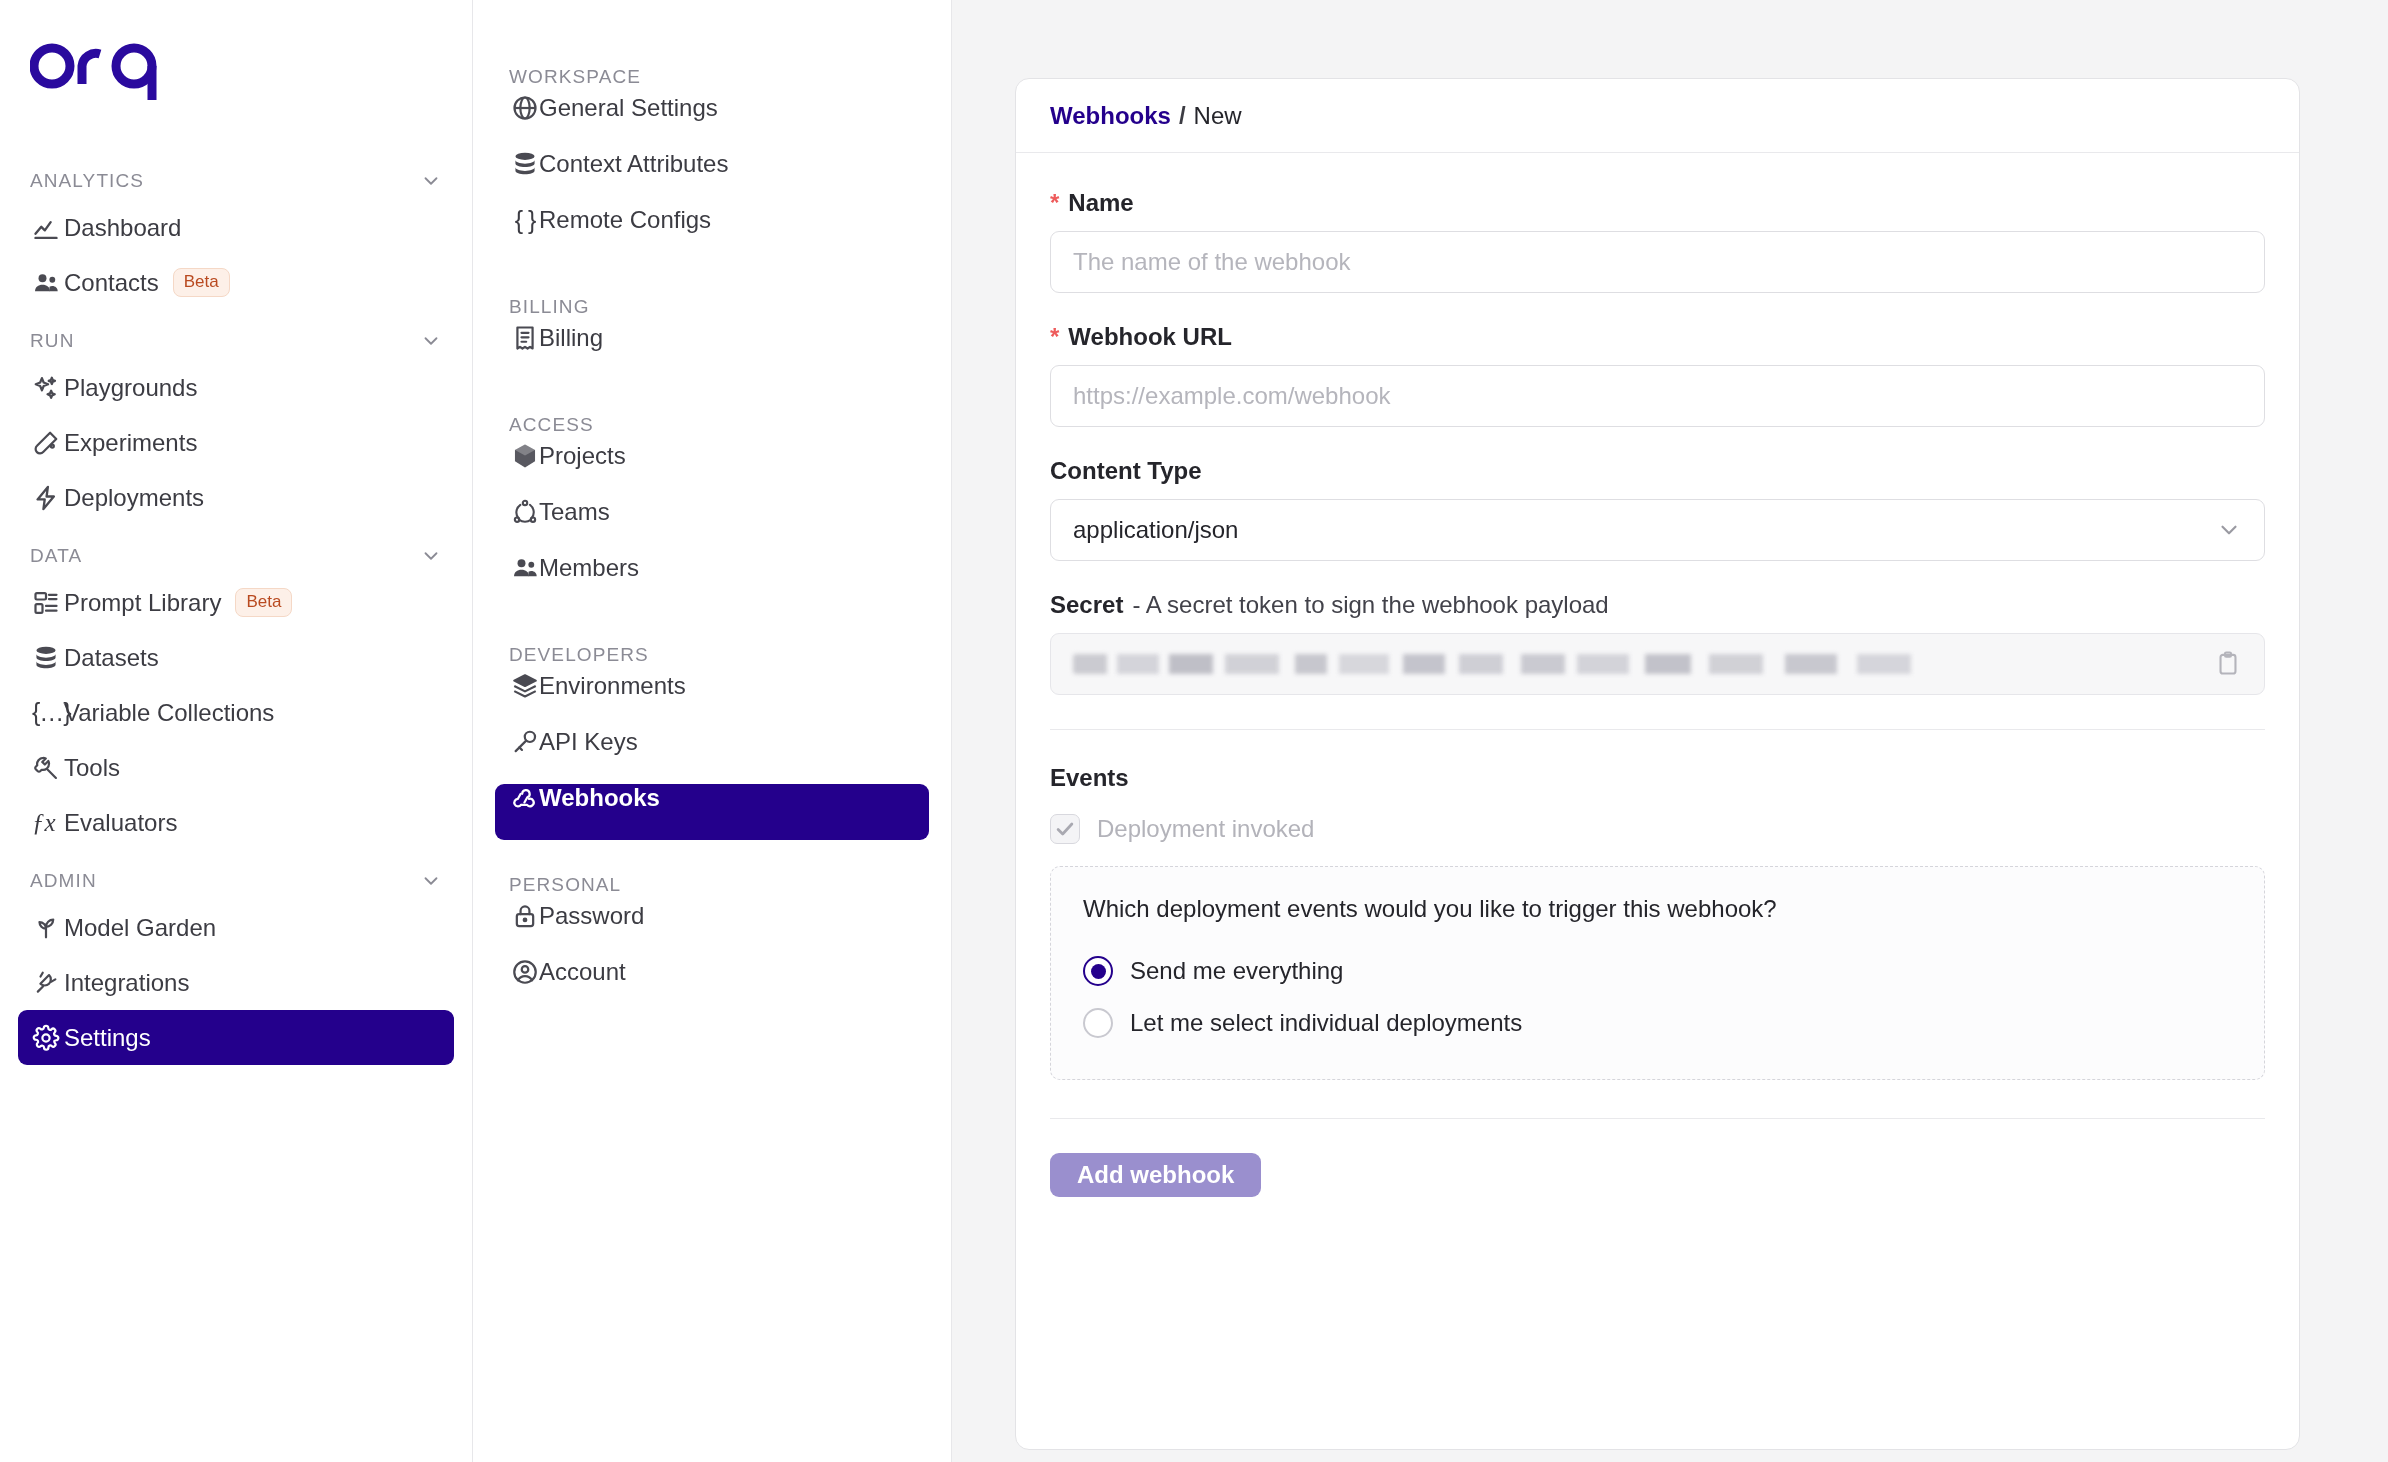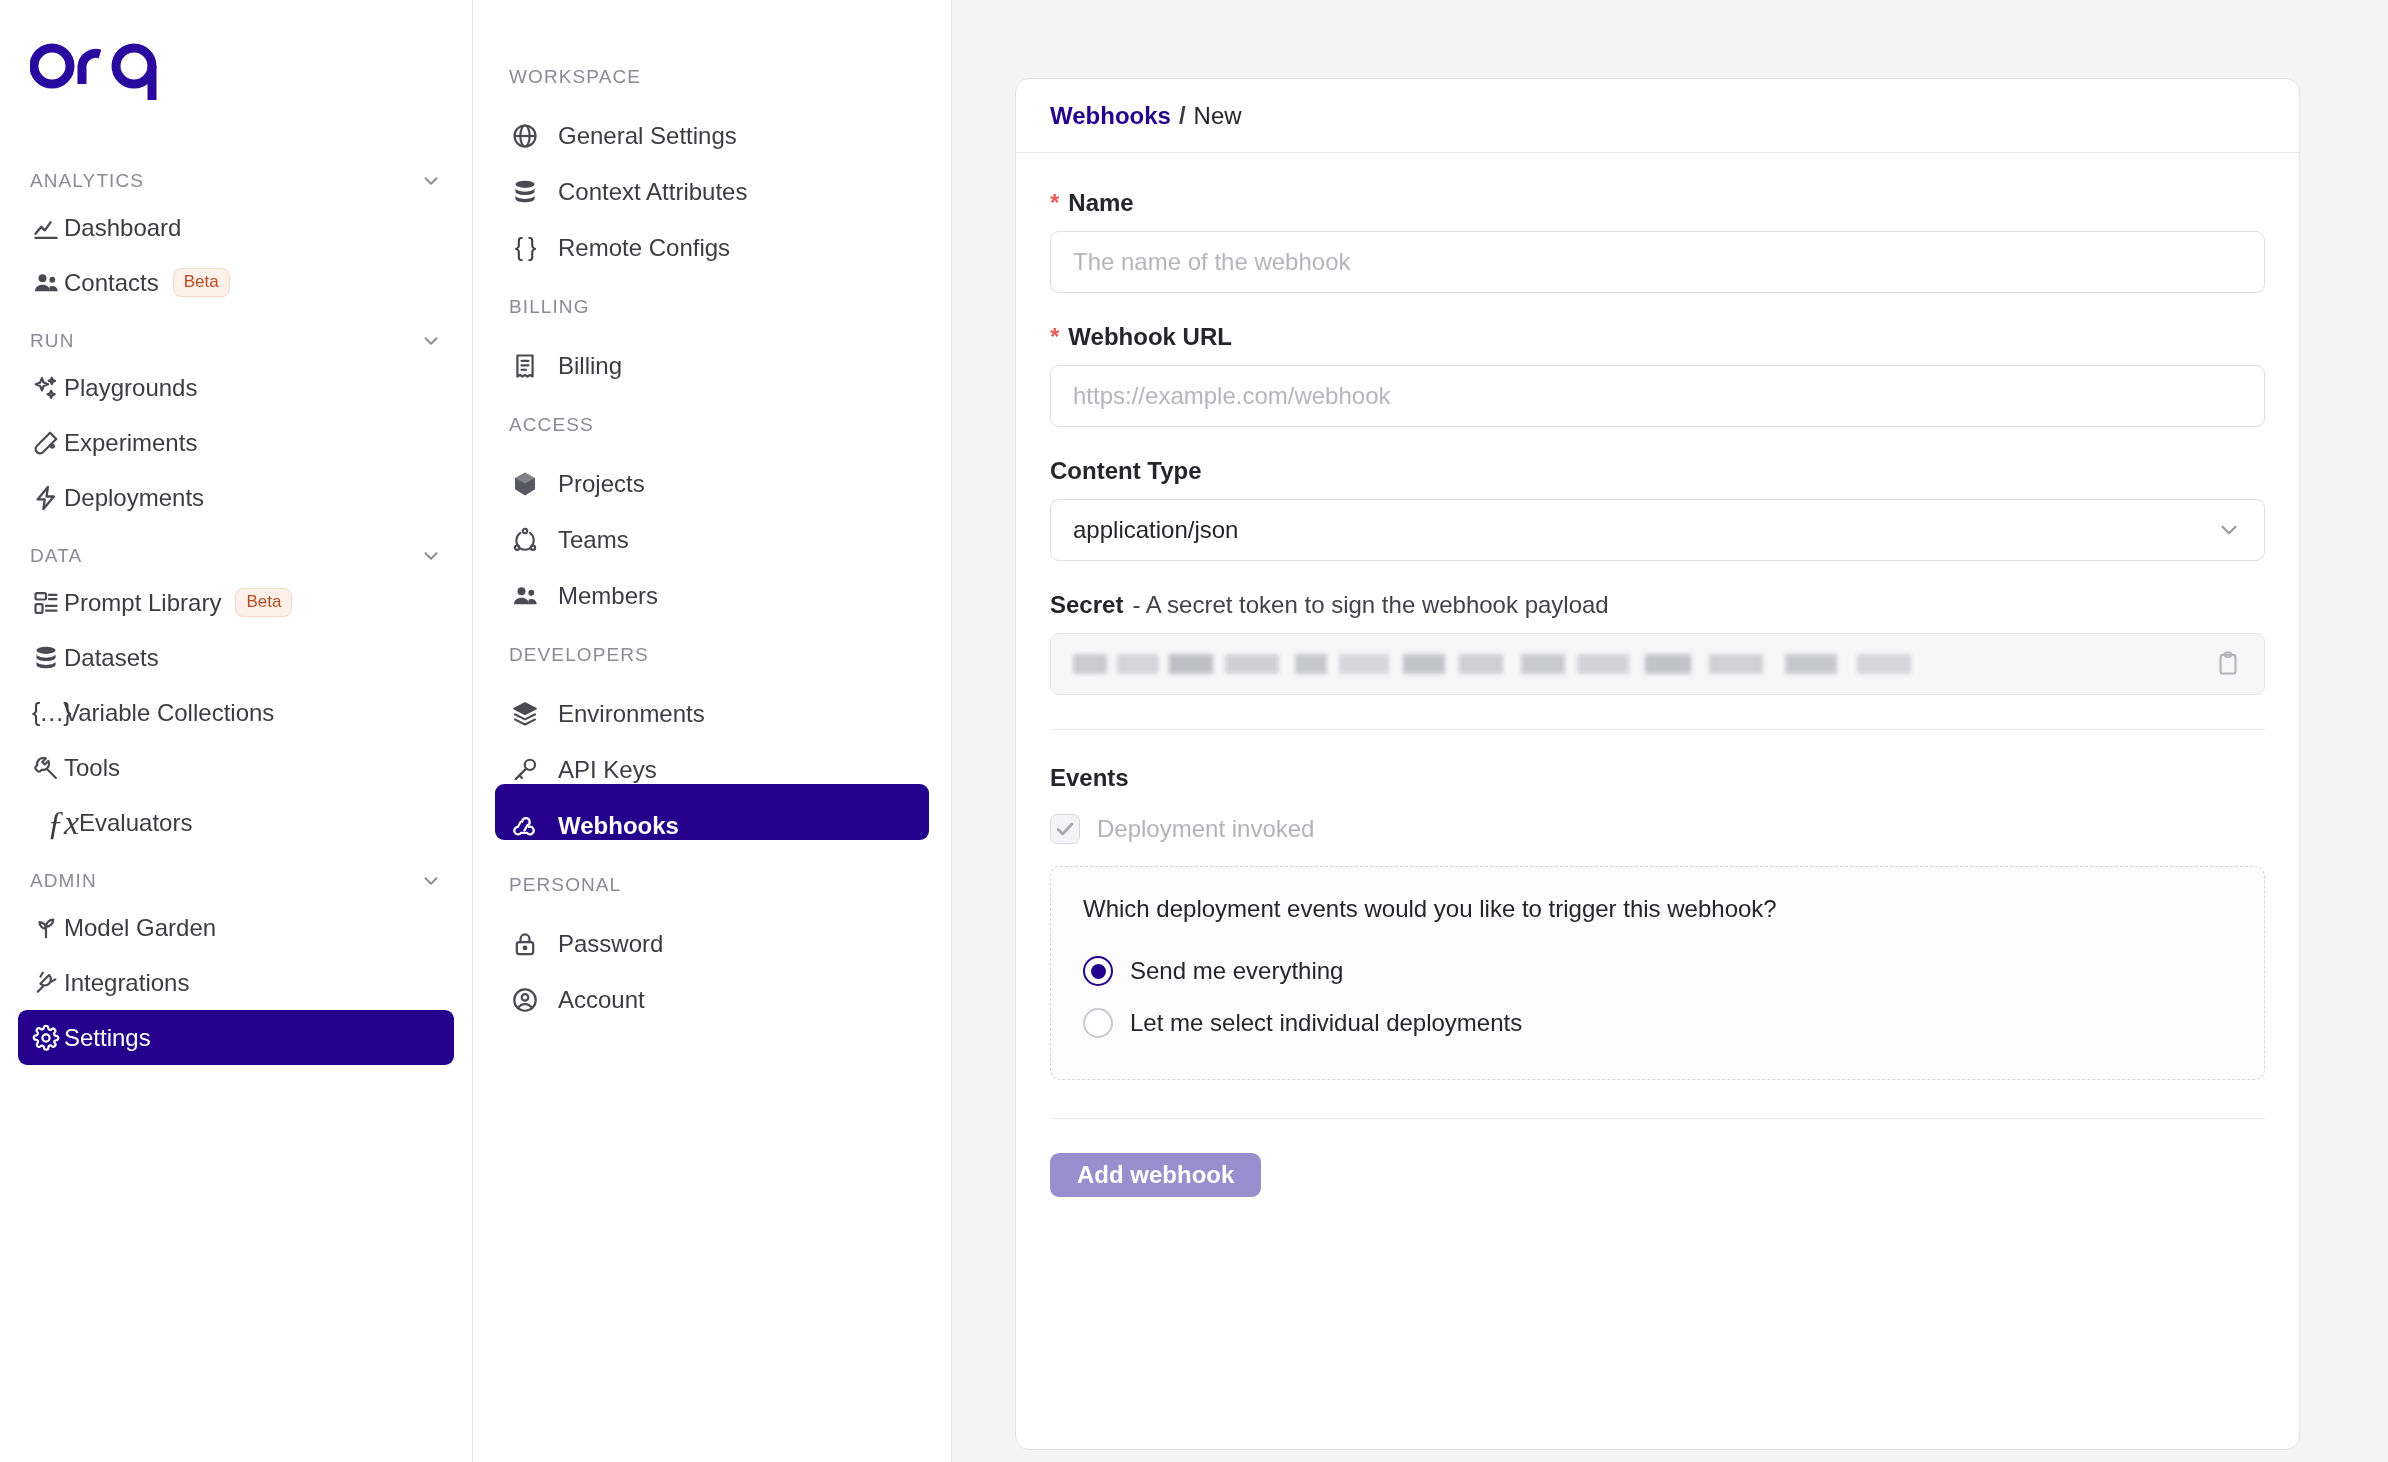--- a/index.html
+++ b/index.html
@@ -63,37 +63,37 @@
     border-right: 1px solid #e7e7ea;
     padding: 4px 22px;
     flex: 0 0 479px;
   }
   .sub-section-title {
     font-size: 19px; letter-spacing: 1.1px; color: #8b8b95;
     padding: 0 14px; margin-top: 34px; margin-bottom: 6px;
   }
   .sub-section-title.first { margin-top: 62px; }
   .sub-item {
-    display: flex; align-items: flex-end; gap: 19px;
+    display: flex; align-items: flex-start; 
     height: 56px; padding: 0 16px;
     border-radius: 9px;
     font-size: 24px; color: #3c3c43;
     cursor: pointer;
   }
   .sub-item .nav-ico { width: 28px; height: 28px; flex: 0 0 28px; color: #4a4a52; }
   .sub-item .nav-ico svg { display:block; width: 28px; height: 28px; }
   .sub-item.active { background: #24008c; color: #ffffff; font-weight: bold; }
   .sub-item.active .nav-ico { color: #ffffff; }
   .brace-ico {
     font-size: 25px; color: #3c3c43; width: 28px; flex: 0 0 28px;
     text-align: center; letter-spacing: -1px;
   }
   .fx-ico {
-    font-size: 34px; color: #3c3c43; width: 28px; flex: 0 0 28px;
-    font-style: italic; font-family: "Liberation Serif", serif; margin-left: 15px;
+    font-size: 25px; color: #3c3c43; width: 28px; flex: 0 0 28px;
+    font-style: italic; font-family: "Liberation Serif", serif;
   }
 
   
   .main {
     flex: 1 1 auto; height: 100%;
     background: #f4f4f5;
     padding: 78px 88px 0 63px;
     overflow: hidden;
   }
   .card {

